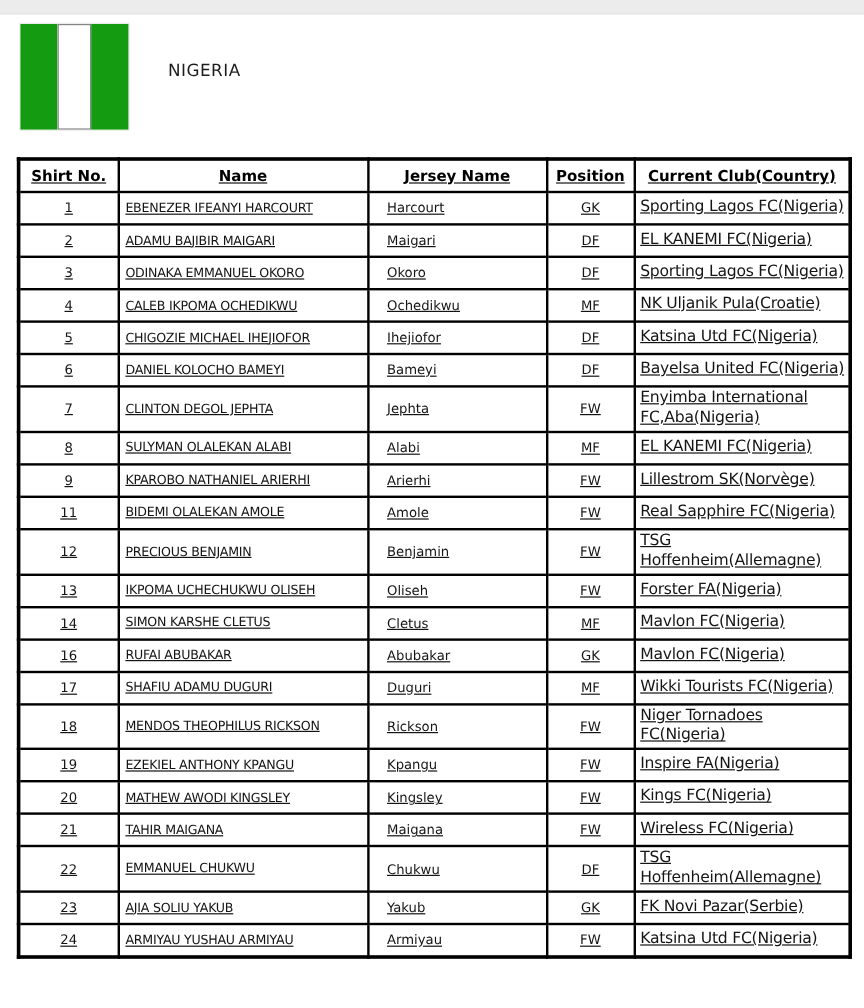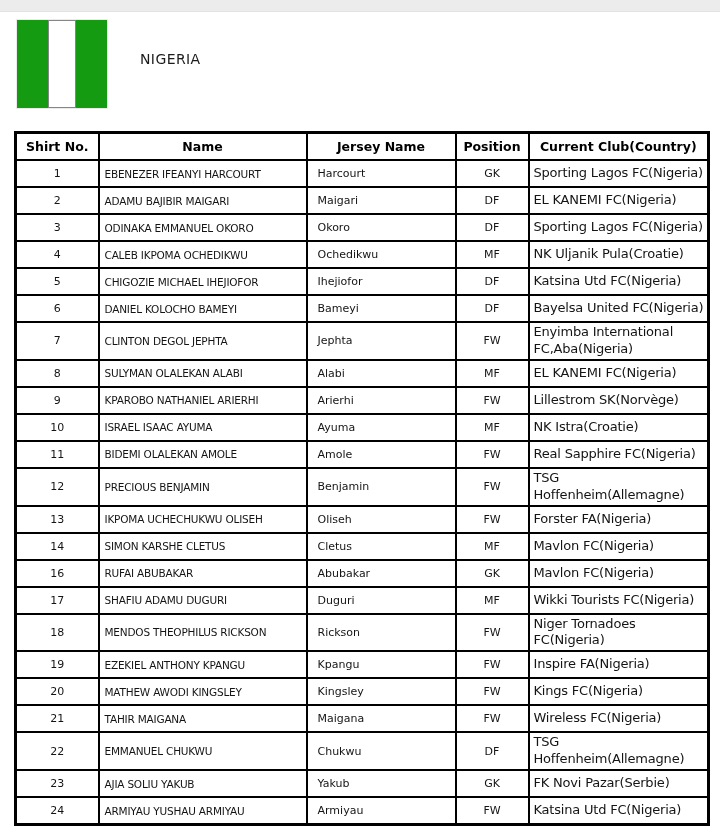--- a/index.html
+++ b/index.html
@@ -24,20 +24,21 @@
   .country-title{
     position:absolute;left:140px;top:51px;
     font-size:14px;font-weight:normal;color:#1c1c1c;letter-spacing:.4px;
   }
   .roster-wrap{position:absolute;left:14px;top:131px;}
   table.roster{
     border-collapse:collapse;
     table-layout:fixed;
     width:693px;
     border:3px solid #000;
+    text-decoration:underline;
   }
   .roster th,.roster td{
     border:2px solid #000;
     padding:1px 4px;
     vertical-align:middle;
     overflow:hidden;
   }
   .roster th{
     height:23px;
     font-size:12.5px;
@@ -46,21 +47,21 @@
     color:#000;
   }
   .roster td{height:23px;font-size:11px;}
   col.c-no{width:83px;}
   col.c-name{width:208px;}
   col.c-jersey{width:149px;}
   col.c-pos{width:73px;}
   col.c-club{width:180px;}
   td.c-no{text-align:center;}
   td.c-name{font-size:10.5px;padding-left:5px;letter-spacing:-.2px;border-radius:13px;}
-  td.c-jersey{padding-left:10px;}
+  td.c-jersey{padding-left:15px;}
   td.c-pos{text-align:center;}
   td.c-club{font-size:13px;letter-spacing:-.2px;line-height:1.3;padding-right:2px;}
 </style>
 </head>
 <body>
 
 <div class="top-bar"></div>
 
 <div class="flag">
   <div class="green"></div>
@@ -154,27 +155,20 @@
   </tr>
 
   <tr>
     <td class="c-no">9</td>
     <td class="c-name">KPAROBO NATHANIEL ARIERHI</td>
     <td class="c-jersey">Arierhi</td>
     <td class="c-pos">FW</td>
     <td class="c-club">Lillestrom SK(Norvège)</td>
   </tr>
 
-  <tr>
-    <td class="c-no">10</td>
-    <td class="c-name">ISRAEL ISAAC AYUMA</td>
-    <td class="c-jersey">Ayuma</td>
-    <td class="c-pos">MF</td>
-    <td class="c-club">NK Istra(Croatie)</td>
-  </tr>
 
   <tr>
     <td class="c-no">11</td>
     <td class="c-name">BIDEMI OLALEKAN AMOLE</td>
     <td class="c-jersey">Amole</td>
     <td class="c-pos">FW</td>
     <td class="c-club">Real Sapphire FC(Nigeria)</td>
   </tr>
 
   <tr>

